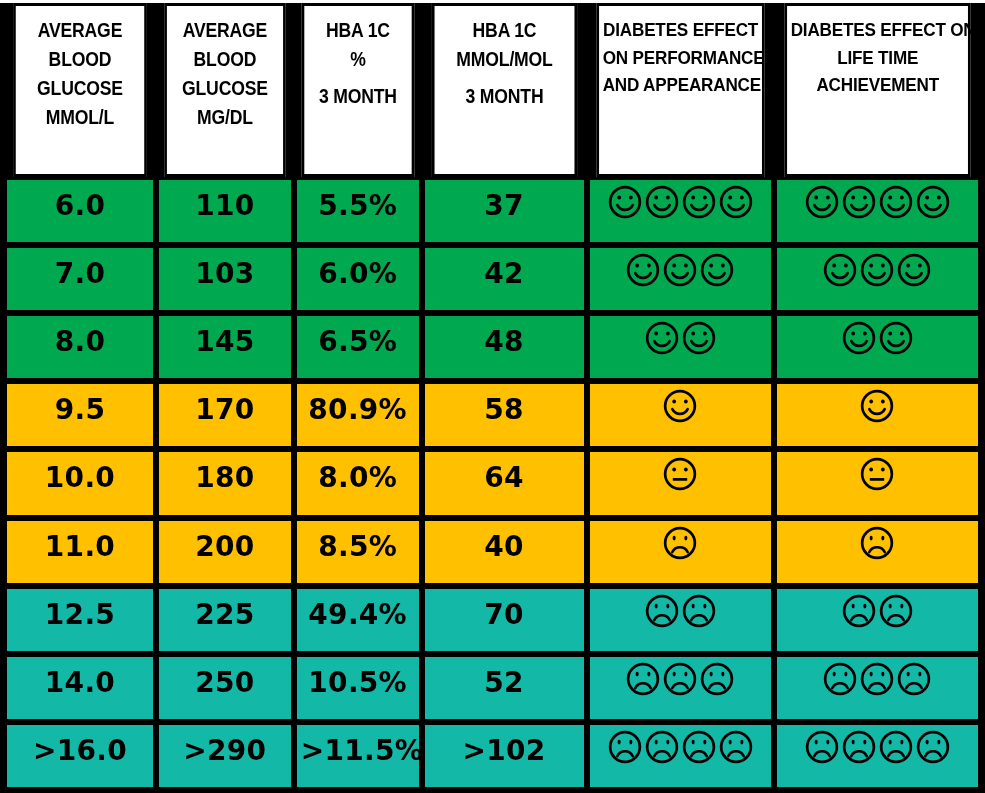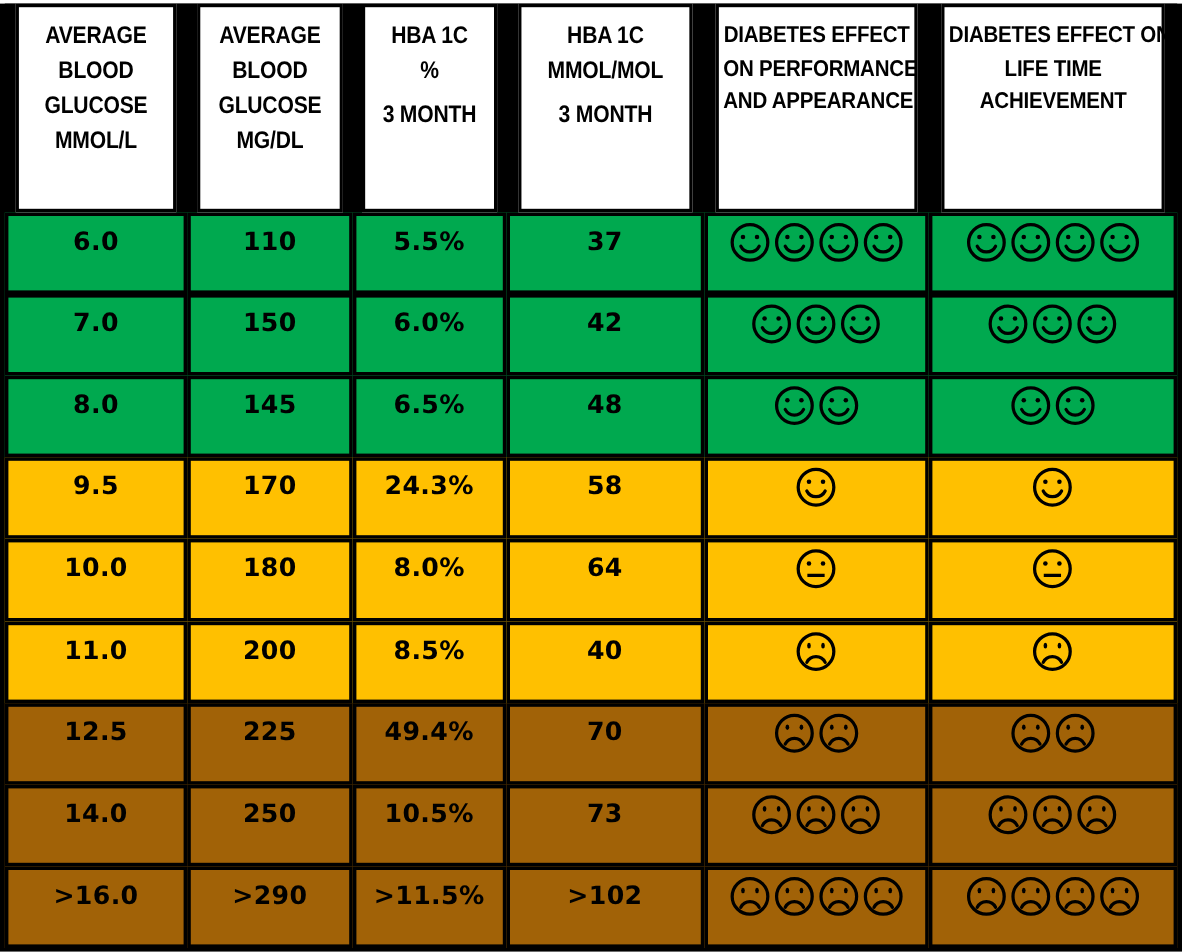--- a/index.html
+++ b/index.html
@@ -73,39 +73,39 @@
 
   
   td.data-cell {
     border: 3px solid #000000;
     text-align: center;
     vertical-align: top;
     padding: 9px 4px 0 4px;
     height: 68px;
     box-sizing: border-box;
     font-weight: 700;
-    font-size: 21px;
+    font-size: 28px;
     color: #000000;
     letter-spacing: 0.3px;
     font-family: "DejaVu Sans", "Liberation Sans", sans-serif;
   }
 
   td.face-cell {
     border: 3px solid #000000;
     text-align: center;
     vertical-align: top;
     padding: 2px 4px 0 4px;
     height: 68px;
     box-sizing: border-box;
   }
 
   
   tr.zone-green td { background: #00A94F; }
   tr.zone-yellow td { background: #FFC000; text-align: center; }
-  tr.zone-red   td { background: #a16207; }
+  tr.zone-red   td { background: #14b8a6; }
 
   
   .face-row {
     display: flex;
     justify-content: center;
     align-items: center;
     gap: 1px;
     height: 40px;
   }
   .face {
@@ -241,21 +241,21 @@
                   <ellipse cx="13.5" cy="15" rx="2.1" ry="2.1" fill="#000"></ellipse>
                   <ellipse cx="26.5" cy="15" rx="2.1" ry="2.1" fill="#000"></ellipse>
                   <path d="M 11.5 23.5 A 9.5 9.5 0 0 0 28.5 23.5" fill="none" stroke="#000" stroke-width="3" stroke-linecap="round"></path>
                 </svg>
               </span>
             </div>
           </td>
         </tr>
         <tr class="zone-green">
           <td class="data-cell">7.0</td>
-          <td class="data-cell">150</td>
+          <td class="data-cell">103</td>
           <td class="data-cell">6.0%</td>
           <td class="data-cell">42</td>
           <td class="face-cell">
             <div class="face-row">
               <span class="face">
                 <svg viewBox="0 0 40 40" width="36" height="36">
                   <circle cx="20" cy="20" r="16.5" fill="none" stroke="#000" stroke-width="3"></circle>
                   <ellipse cx="13.5" cy="15" rx="2.1" ry="2.1" fill="#000"></ellipse>
                   <ellipse cx="26.5" cy="15" rx="2.1" ry="2.1" fill="#000"></ellipse>
                   <path d="M 11.5 23.5 A 9.5 9.5 0 0 0 28.5 23.5" fill="none" stroke="#000" stroke-width="3" stroke-linecap="round"></path>
@@ -350,21 +350,21 @@
                   <ellipse cx="26.5" cy="15" rx="2.1" ry="2.1" fill="#000"></ellipse>
                   <path d="M 11.5 23.5 A 9.5 9.5 0 0 0 28.5 23.5" fill="none" stroke="#000" stroke-width="3" stroke-linecap="round"></path>
                 </svg>
               </span>
             </div>
           </td>
         </tr>
         <tr class="zone-yellow">
           <td class="data-cell">9.5</td>
           <td class="data-cell">170</td>
-          <td class="data-cell">24.3%</td>
+          <td class="data-cell">80.9%</td>
           <td class="data-cell">58</td>
           <td class="face-cell">
             <div class="face-row">
               <span class="face">
                 <svg viewBox="0 0 40 40" width="36" height="36">
                   <circle cx="20" cy="20" r="16.5" fill="none" stroke="#000" stroke-width="3"></circle>
                   <ellipse cx="13.5" cy="15" rx="2.1" ry="2.1" fill="#000"></ellipse>
                   <ellipse cx="26.5" cy="15" rx="2.1" ry="2.1" fill="#000"></ellipse>
                   <path d="M 11.5 23.5 A 9.5 9.5 0 0 0 28.5 23.5" fill="none" stroke="#000" stroke-width="3" stroke-linecap="round"></path>
                 </svg>
@@ -487,21 +487,21 @@
                   <path d="M 11.5 30 A 9.5 9.5 0 0 1 28.5 30" fill="none" stroke="#000" stroke-width="3" stroke-linecap="round"></path>
                 </svg>
               </span>
             </div>
           </td>
         </tr>
         <tr class="zone-red">
           <td class="data-cell">14.0</td>
           <td class="data-cell">250</td>
           <td class="data-cell">10.5%</td>
-          <td class="data-cell">73</td>
+          <td class="data-cell">52</td>
           <td class="face-cell">
             <div class="face-row">
               <span class="face">
                 <svg viewBox="0 0 40 40" width="36" height="36">
                   <circle cx="20" cy="20" r="16.5" fill="none" stroke="#000" stroke-width="3"></circle>
                   <ellipse cx="13.5" cy="14.5" rx="1.7" ry="2.6" fill="#000"></ellipse>
                   <ellipse cx="26.5" cy="14.5" rx="1.7" ry="2.6" fill="#000"></ellipse>
                   <path d="M 11.5 30 A 9.5 9.5 0 0 1 28.5 30" fill="none" stroke="#000" stroke-width="3" stroke-linecap="round"></path>
                 </svg>
               </span>

